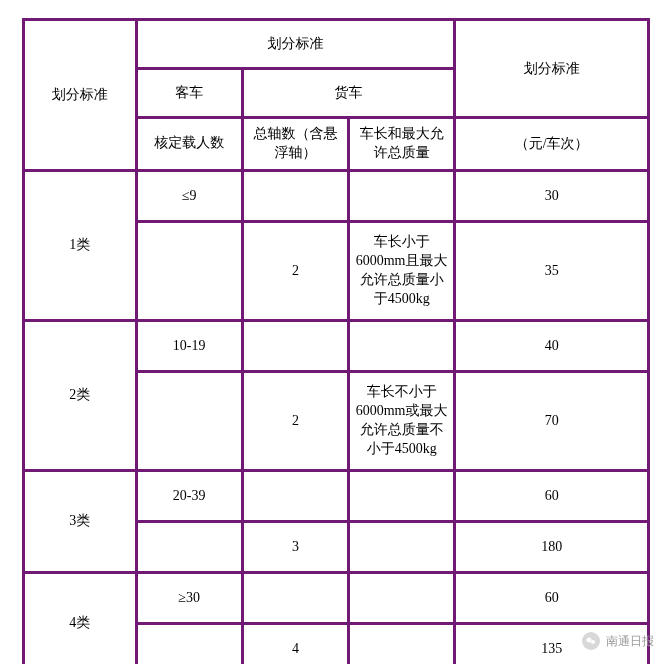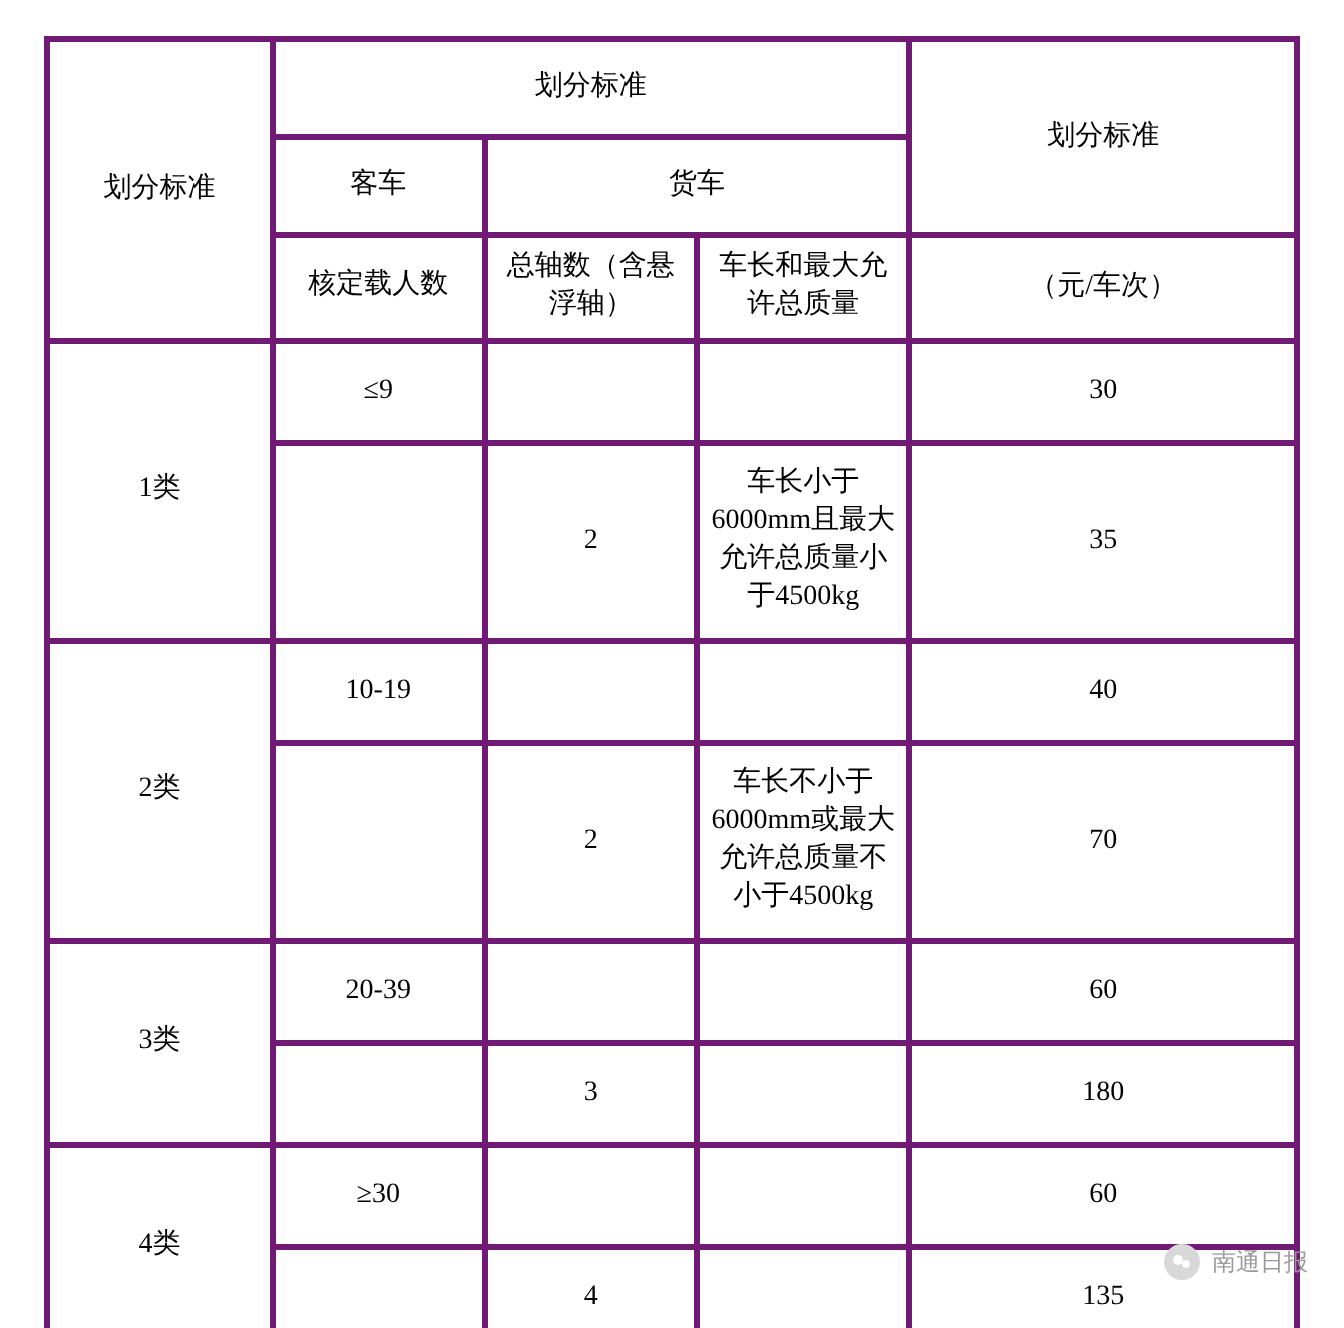--- a/index.html
+++ b/index.html
@@ -29,21 +29,21 @@
     padding: 6px 4px;
     line-height: 1.4;
   }
   .h-small { height: 34px; }
   .h-row   { height: 36px; }
   .h-tall  { height: 84px; margin-left: 24px; }
   .multiline { line-height: 1.35; }
   .watermark {
     position: absolute;
     right: 18px;
-    bottom: 24px;
+    bottom: 14px;
     font-family: Arial, "Microsoft YaHei", sans-serif;
     font-size: 12px;
     color: #9a9a9a;
     display: flex;
     align-items: center;
     gap: 6px;
   }
   .wm-circle {
     width: 18px;
     height: 18px;

